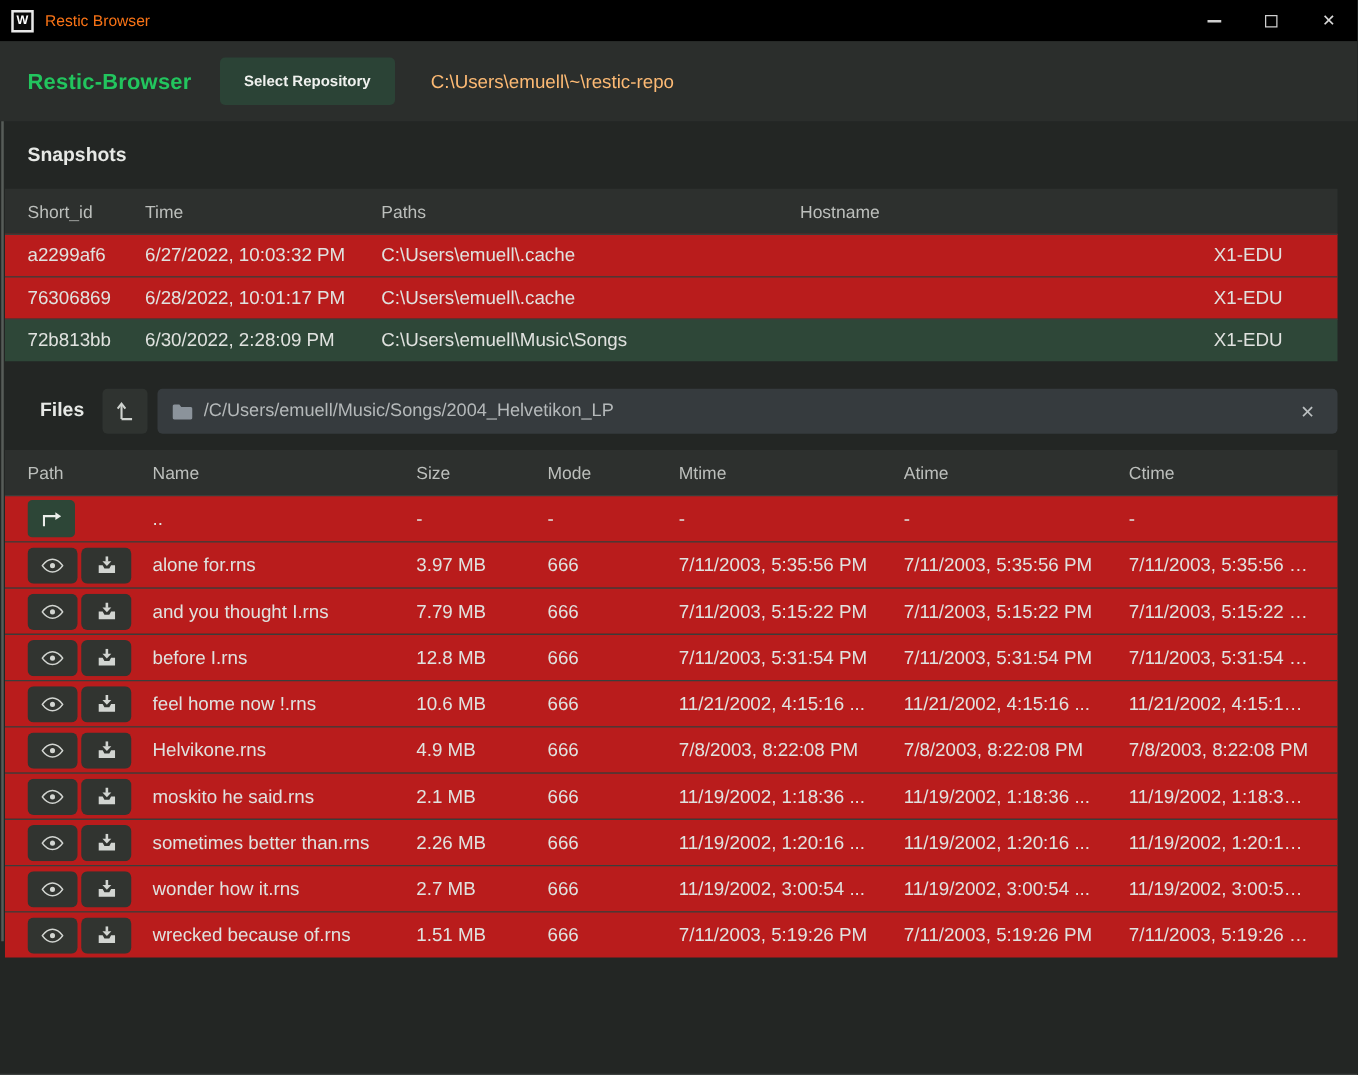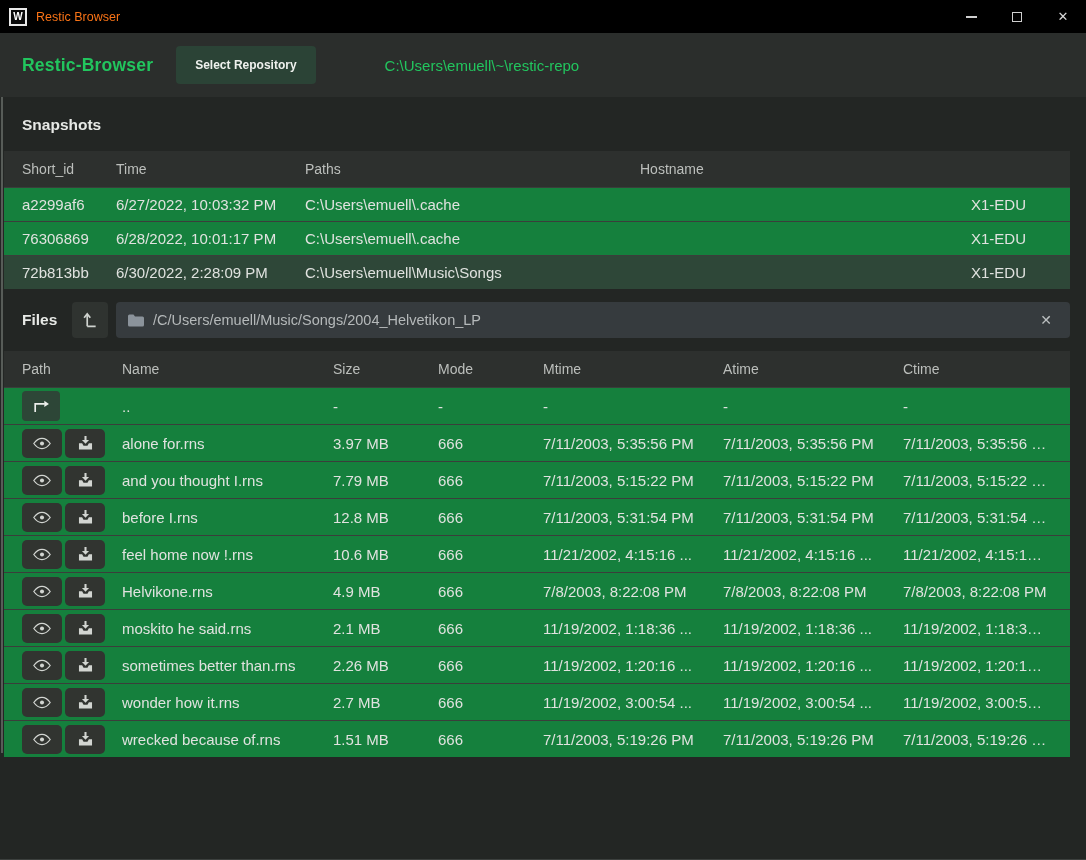--- a/index.html
+++ b/index.html
@@ -19,40 +19,40 @@
   .tb-controls { display: flex; height: 100%; }
   .tb-btn { width: 46px; height: 100%; background: transparent; border: none; color: #d8d8d8; display: flex; align-items: center; justify-content: center; font-family: inherit; }
   .min-bar { width: 11px; height: 2px; background: #cfcfcf; }
   .max-box { width: 10px; height: 10px; border: 1.5px solid #cfcfcf; background: transparent; }
   .close-x { font-size: 13px; color: #d8d8d8; }
 
   
   .app-header { height: 64px; background: #2b2e2c; display: flex; align-items: center; padding: 0 22px; flex: 0 0 auto; }
   .app-title { font-size: 17.5px; font-weight: bold; color: #22c55e; letter-spacing: .2px; }
   .select-repo { margin-left: 23px; height: 38px; background: #2b4336; color: #eff1ee; border: none; border-radius: 4px; font-family: inherit; font-weight: bold; font-size: 12px; padding: 0 19px; }
-  .repo-path { margin-left: 69px; color: #22c55e; font-size: 15px; }
+  .repo-path { margin-left: 29px; color: #fdba74; font-size: 15px; }
 
   
   .content { position: relative; flex: 1; padding: 0 16px 0 4px; }
   .scroll-strip { position: absolute; left: 1px; top: 0; width: 2px; height: 656px; background: #575c58; }
 
   .section-title { font-size: 15.5px; font-weight: bold; color: #e7e9e6; padding: 17px 0 16px 18px; line-height: 21px; }
 
   .thead { display: grid; height: 36px; align-items: center; background: #2d302e; color: #bcbfbc; font-size: 14px; padding: 0 12px 0 18px; }
   .snap-grid { grid-template-columns: 94px 189px 335px 331px minmax(0,1fr); }
   .file-grid { grid-template-columns: 100px 211px 105px 105px 180px 180px minmax(0,1fr); }
 
-  .trow { display: grid; align-items: center; background: #15803d; color: #e0e2df; font-size: 15px; padding: 0 12px 0 18px; border-top: 1px solid #3a3e3b; }
+  .trow { display: grid; align-items: center; background: #b91c1c; color: #e0e2df; font-size: 15px; padding: 0 12px 0 18px; border-top: 1px solid #3a3e3b; }
   .trow.snap { height: 34px; }
   .trow.file { height: 37px; }
   .trow.selected { background: #2e4738; }
   .cell { overflow: hidden; white-space: nowrap; text-overflow: ellipsis; padding-right: 10px; }
 
   
-  .files-bar { display: flex; align-items: center; margin-top: 13px; height: 36px; padding-left: 18px; gap: 8px; }
+  .files-bar { display: flex; align-items: center; margin-top: 22px; height: 36px; padding-left: 28px; gap: 8px; }
   .files-label { font-size: 15.5px; font-weight: bold; color: #e7e9e6; width: 42px; }
   .up-level-btn { width: 36px; height: 36px; flex: 0 0 auto; background: #2f3330; border: none; border-radius: 4px; display: flex; align-items: center; justify-content: center; }
   .path-bar { flex: 1; height: 36px; background: #363b3e; border-radius: 4px; display: flex; align-items: center; padding: 0 12px; gap: 9px; }
   .path-text { flex: 1; color: #b5b9ba; font-size: 14.5px; white-space: nowrap; overflow: hidden; }
   .path-clear { background: none; border: none; color: #bcc0c1; font-size: 14px; font-family: inherit; padding: 2px 6px; }
 
   .files-table { margin-top: 13px; }
 
   
   .actions { display: flex; gap: 3px; align-items: center; }

